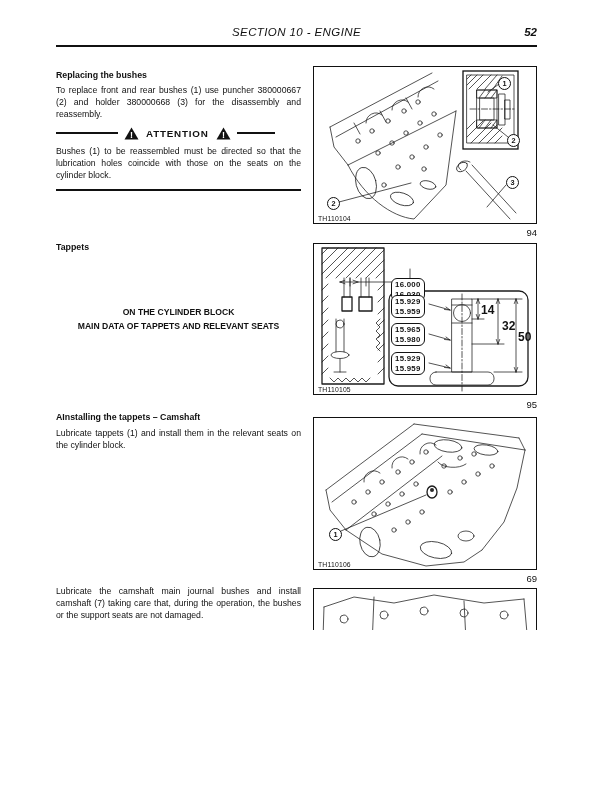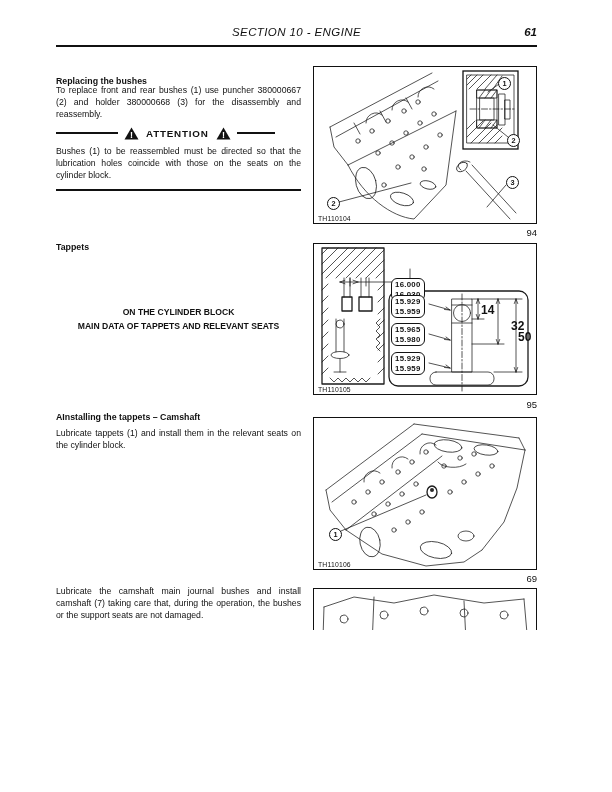--- a/index.html
+++ b/index.html
@@ -37,24 +37,24 @@
   svg .wht{fill:#fff;}
   svg .dk{fill:#2a2a2a;stroke:none;}
   svg .cl{stroke-dasharray:6 2 1.5 2;}
 </style>
 </head>
 <body>
 
 <div class="page">
 
   <div class="abs hdr-title">SECTION 10 - ENGINE</div>
-  <div class="abs hdr-page">61</div>
+  <div class="abs hdr-page">52</div>
   <div class="abs hdr-rule"></div>
 
-  <h4 class="abs col doc" style="top:76px;">Replacing the bushes</h4>
+  <h4 class="abs col doc" style="top:70px;">Replacing the bushes</h4>
   <p class="abs col doc" style="top:84px;">To replace front and rear bushes (1) use puncher 380000667 (2) and holder 380000668 (3) for the disassembly and reassembly.</p>
 
   <div class="abs col att-row" style="top:126px;">
     <span class="att-dash" style="width:62px;"></span>
     <span style="margin-left:6px;display:flex;">
       <svg width="15" height="13" viewBox="0 0 15 13">
         <polygon points="7.5,0.5 14.5,12.5 0.5,12.5" fill="#111"></polygon>
         <text x="7.5" y="11" text-anchor="middle" font-size="9" font-weight="bold" fill="#fff" font-family="Liberation Sans, sans-serif">!</text>
       </svg>
     </span>
@@ -201,21 +201,21 @@
     </div>
     <div class="dimbox" style="left:77px;top:79px;">
       <div>15.965</div>
       <div>15.980</div>
     </div>
     <div class="dimbox" style="left:77px;top:108px;">
       <div>15.929</div>
       <div>15.959</div>
     </div>
     <div class="dimlabel" style="left:167px;top:59px;">14</div>
-    <div class="dimlabel" style="left:197px;top:75px;">32</div>
+    <div class="dimlabel" style="left:188px;top:75px;">32</div>
     <div class="dimlabel" style="left:204px;top:86px;">50</div>
     <span class="fig-code">TH110105</span>
   </div>
   <div class="fig-cap" style="top:399px;">95</div>
 
   <div class="fig" style="top:417px;height:153px;">
     <svg width="221" height="150" viewBox="0 0 221 150">
       <path class="ln" d="M12,72 L100,6"></path>
         <path class="ln" d="M18,84 L108,16"></path>
       <path class="ln" d="M32,112 L128,38"></path>

